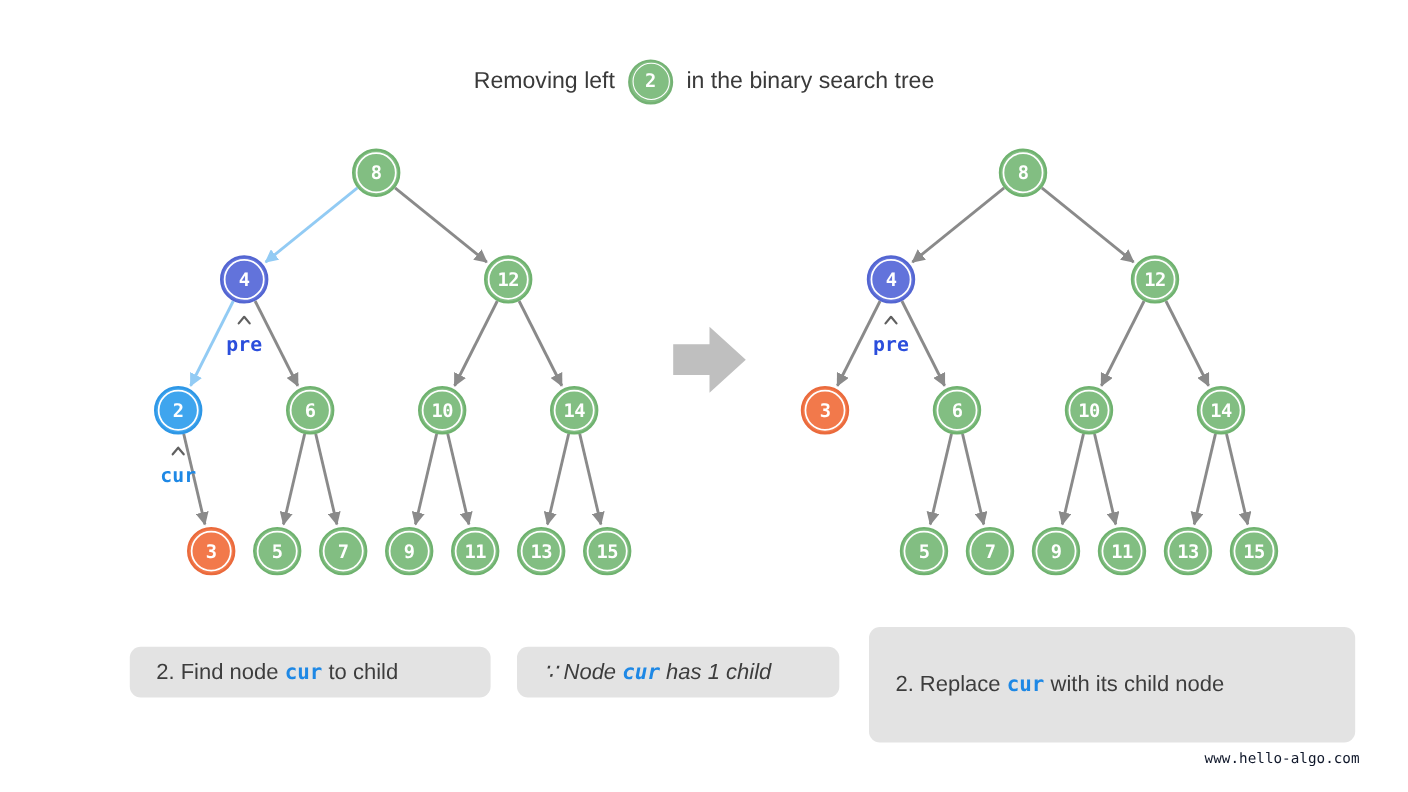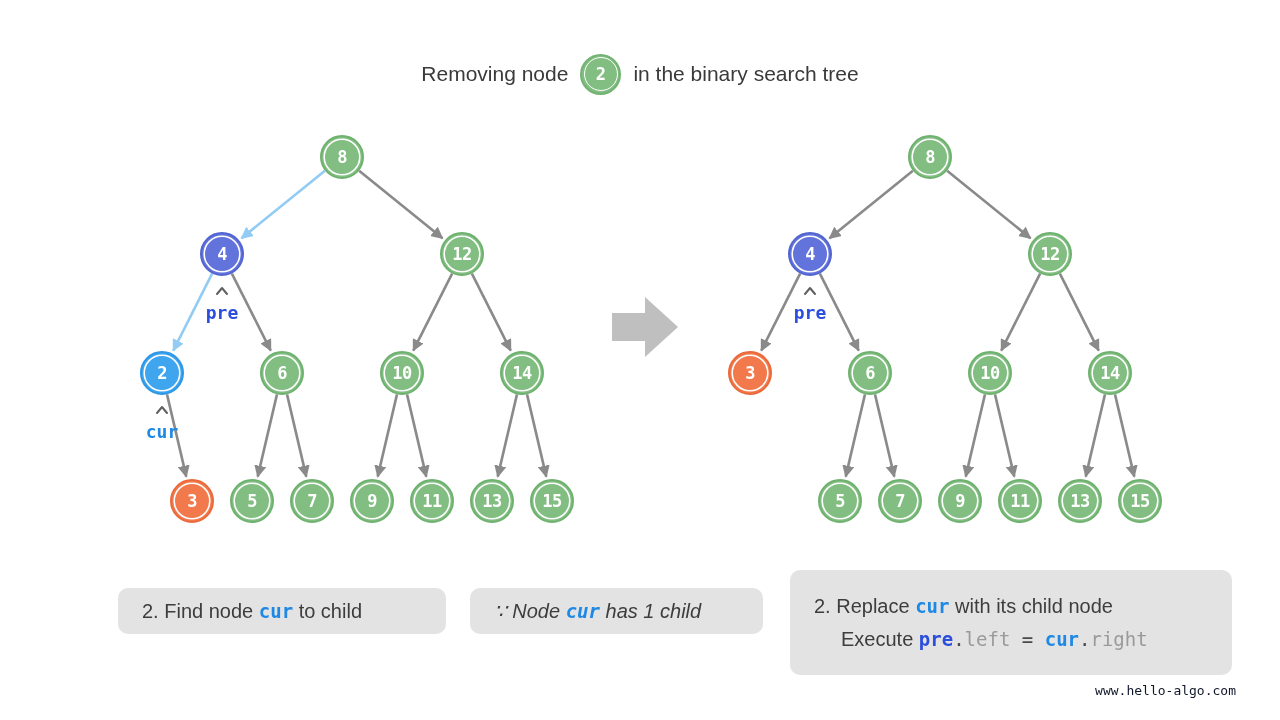--- a/index.html
+++ b/index.html
@@ -54,21 +54,21 @@
     position:absolute;right:44px;bottom:22px;
     font-family:"DejaVu Sans Mono",monospace;font-size:13px;color:#0f172a;
   }
 </style>
 </head>
 <body>
 
 <div class="stage">
 
   <div class="title-row">
-    <span>Removing node</span>
+    <span>Removing left</span>
     <span class="title-node">
       <span>2</span>
     </span>
     <span>in the binary search tree</span>
   </div>
 
   <svg id="diagram" viewBox="0 0 1280 720" xmlns="http://www.w3.org/2000/svg">
       <defs>
         <marker id="arrow-gray" markerUnits="userSpaceOnUse" markerWidth="13" markerHeight="12" refX="11" refY="6" orient="auto">
           <path d="M0,0 L12,6 L0,12 Z" fill="#8a8a8a"></path>
@@ -251,17 +251,16 @@
     </svg>
 
   <div class="caption" id="caption-1">
       <div class="cap-line"><span class="">2. Find node </span><span class="seg-mono seg-cur">cur</span><span class=""> to child</span></div>
     </div>
   <div class="caption" id="caption-2">
       <div class="cap-line"><span class="">∵ Node </span><span class="seg-mono seg-cur">cur</span><span class=""> has 1 child</span></div>
     </div>
   <div class="caption" id="caption-3">
       <div class="cap-line"><span class="">2. Replace </span><span class="seg-mono seg-cur">cur</span><span class=""> with its child node</span></div>
-      <div class="cap-line indent"><span class="">Execute </span><span class="seg-mono seg-pre">pre</span><span class="seg-mono seg-dark">.</span><span class="seg-mono seg-gray">left</span><span class="seg-mono seg-dark"> = </span><span class="seg-mono seg-cur">cur</span><span class="seg-mono seg-dark">.</span><span class="seg-mono seg-gray">right</span></div>
     </div>
 
   <div class="watermark">www.hello-algo.com</div>
 </div>
 
 </body></html>

